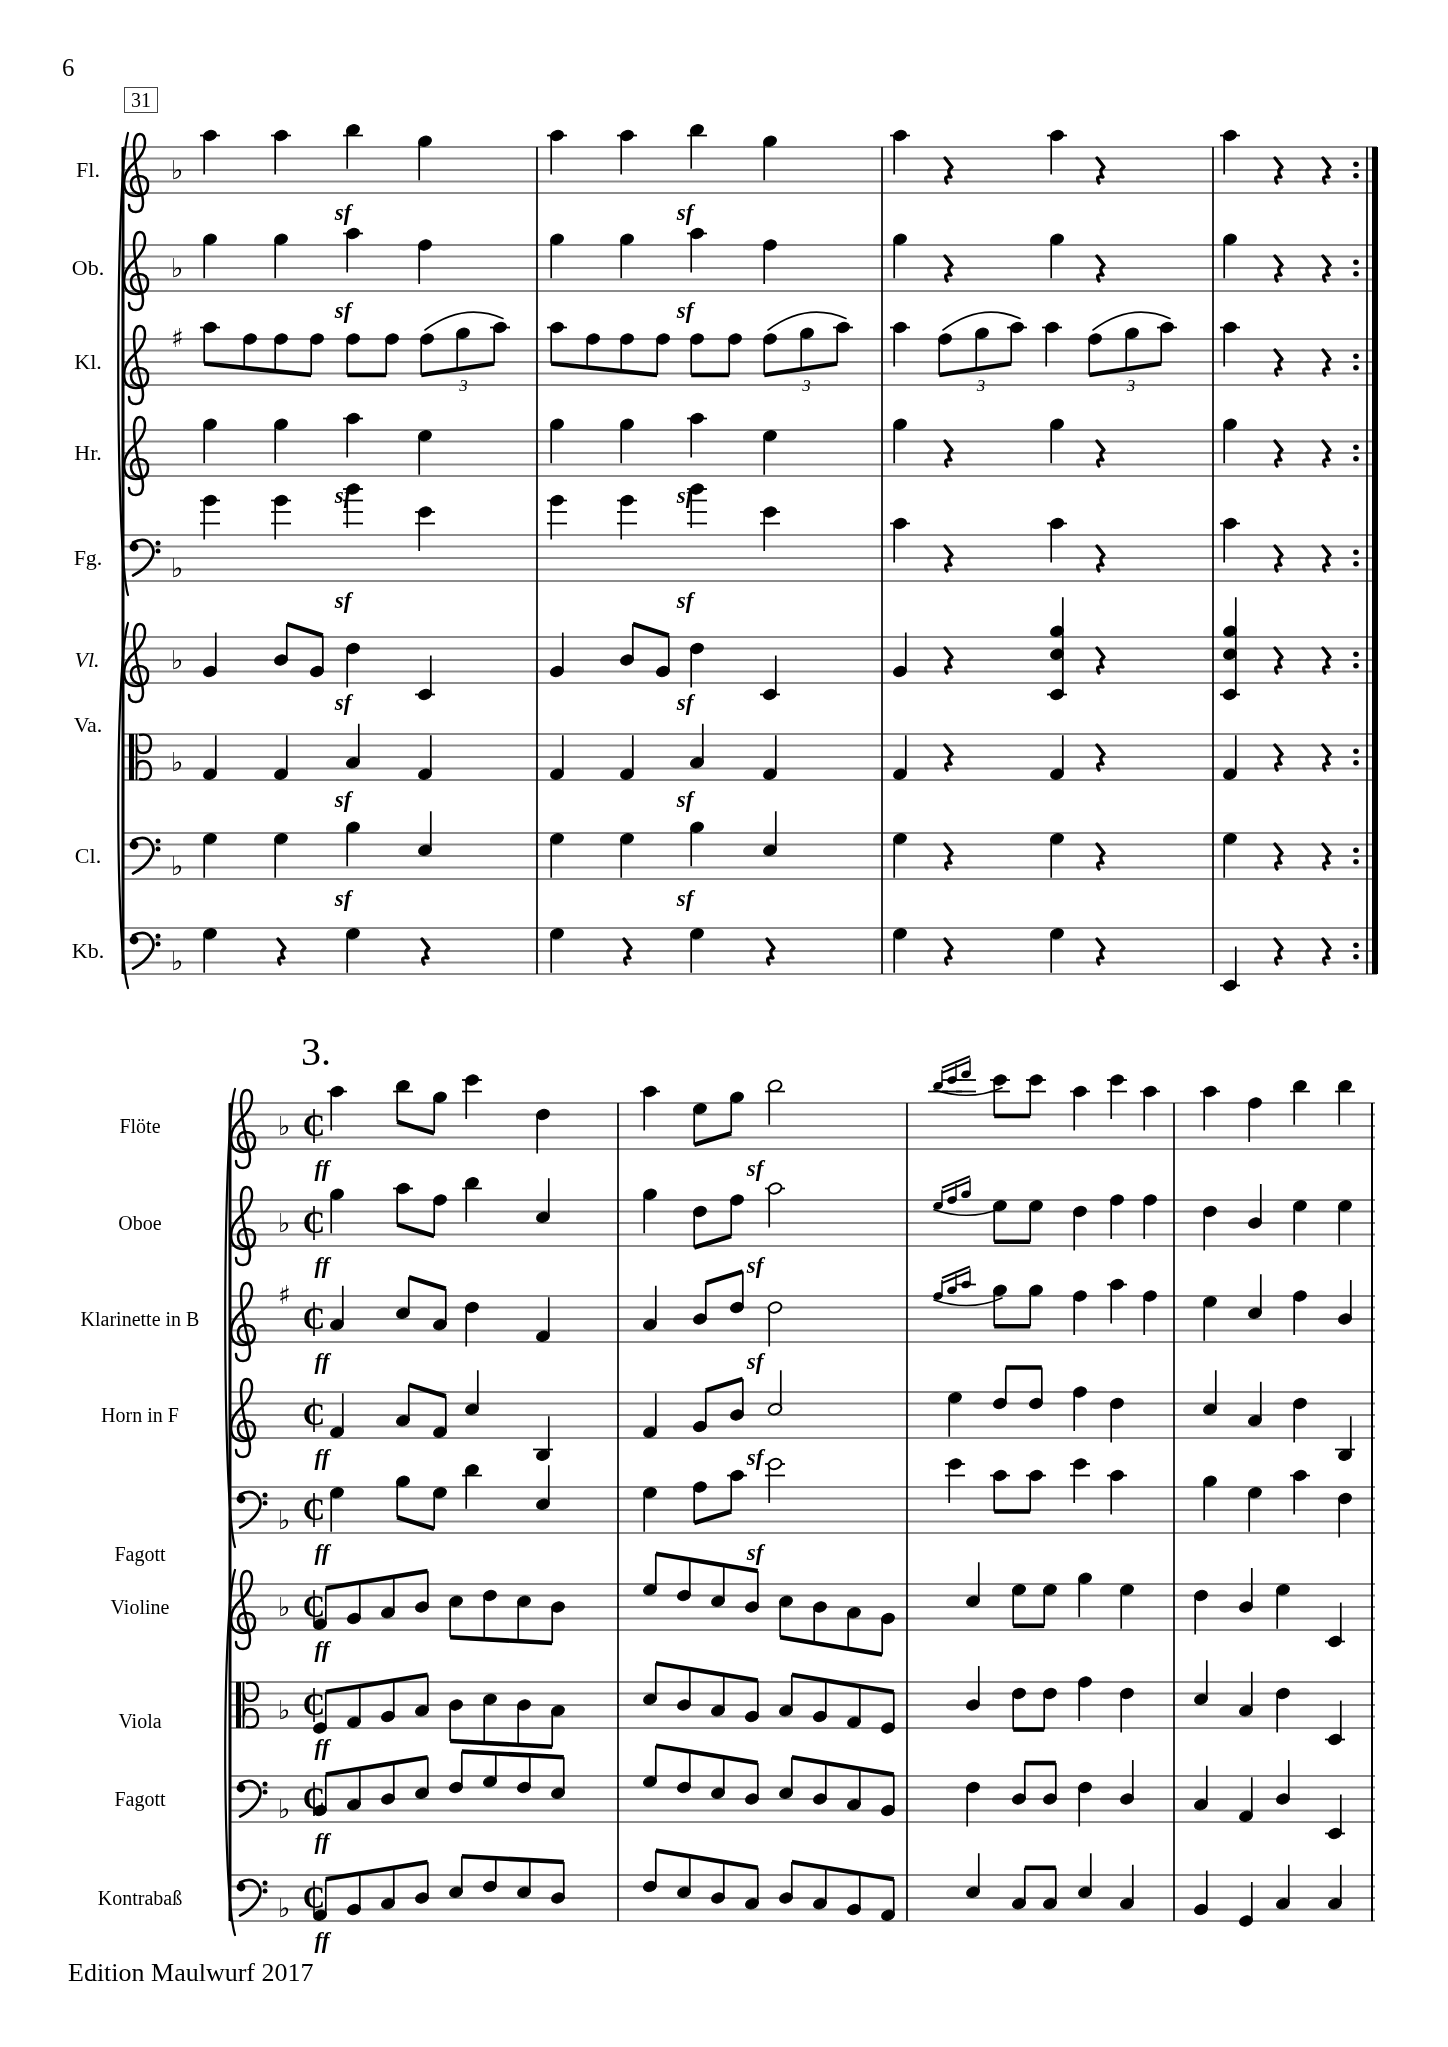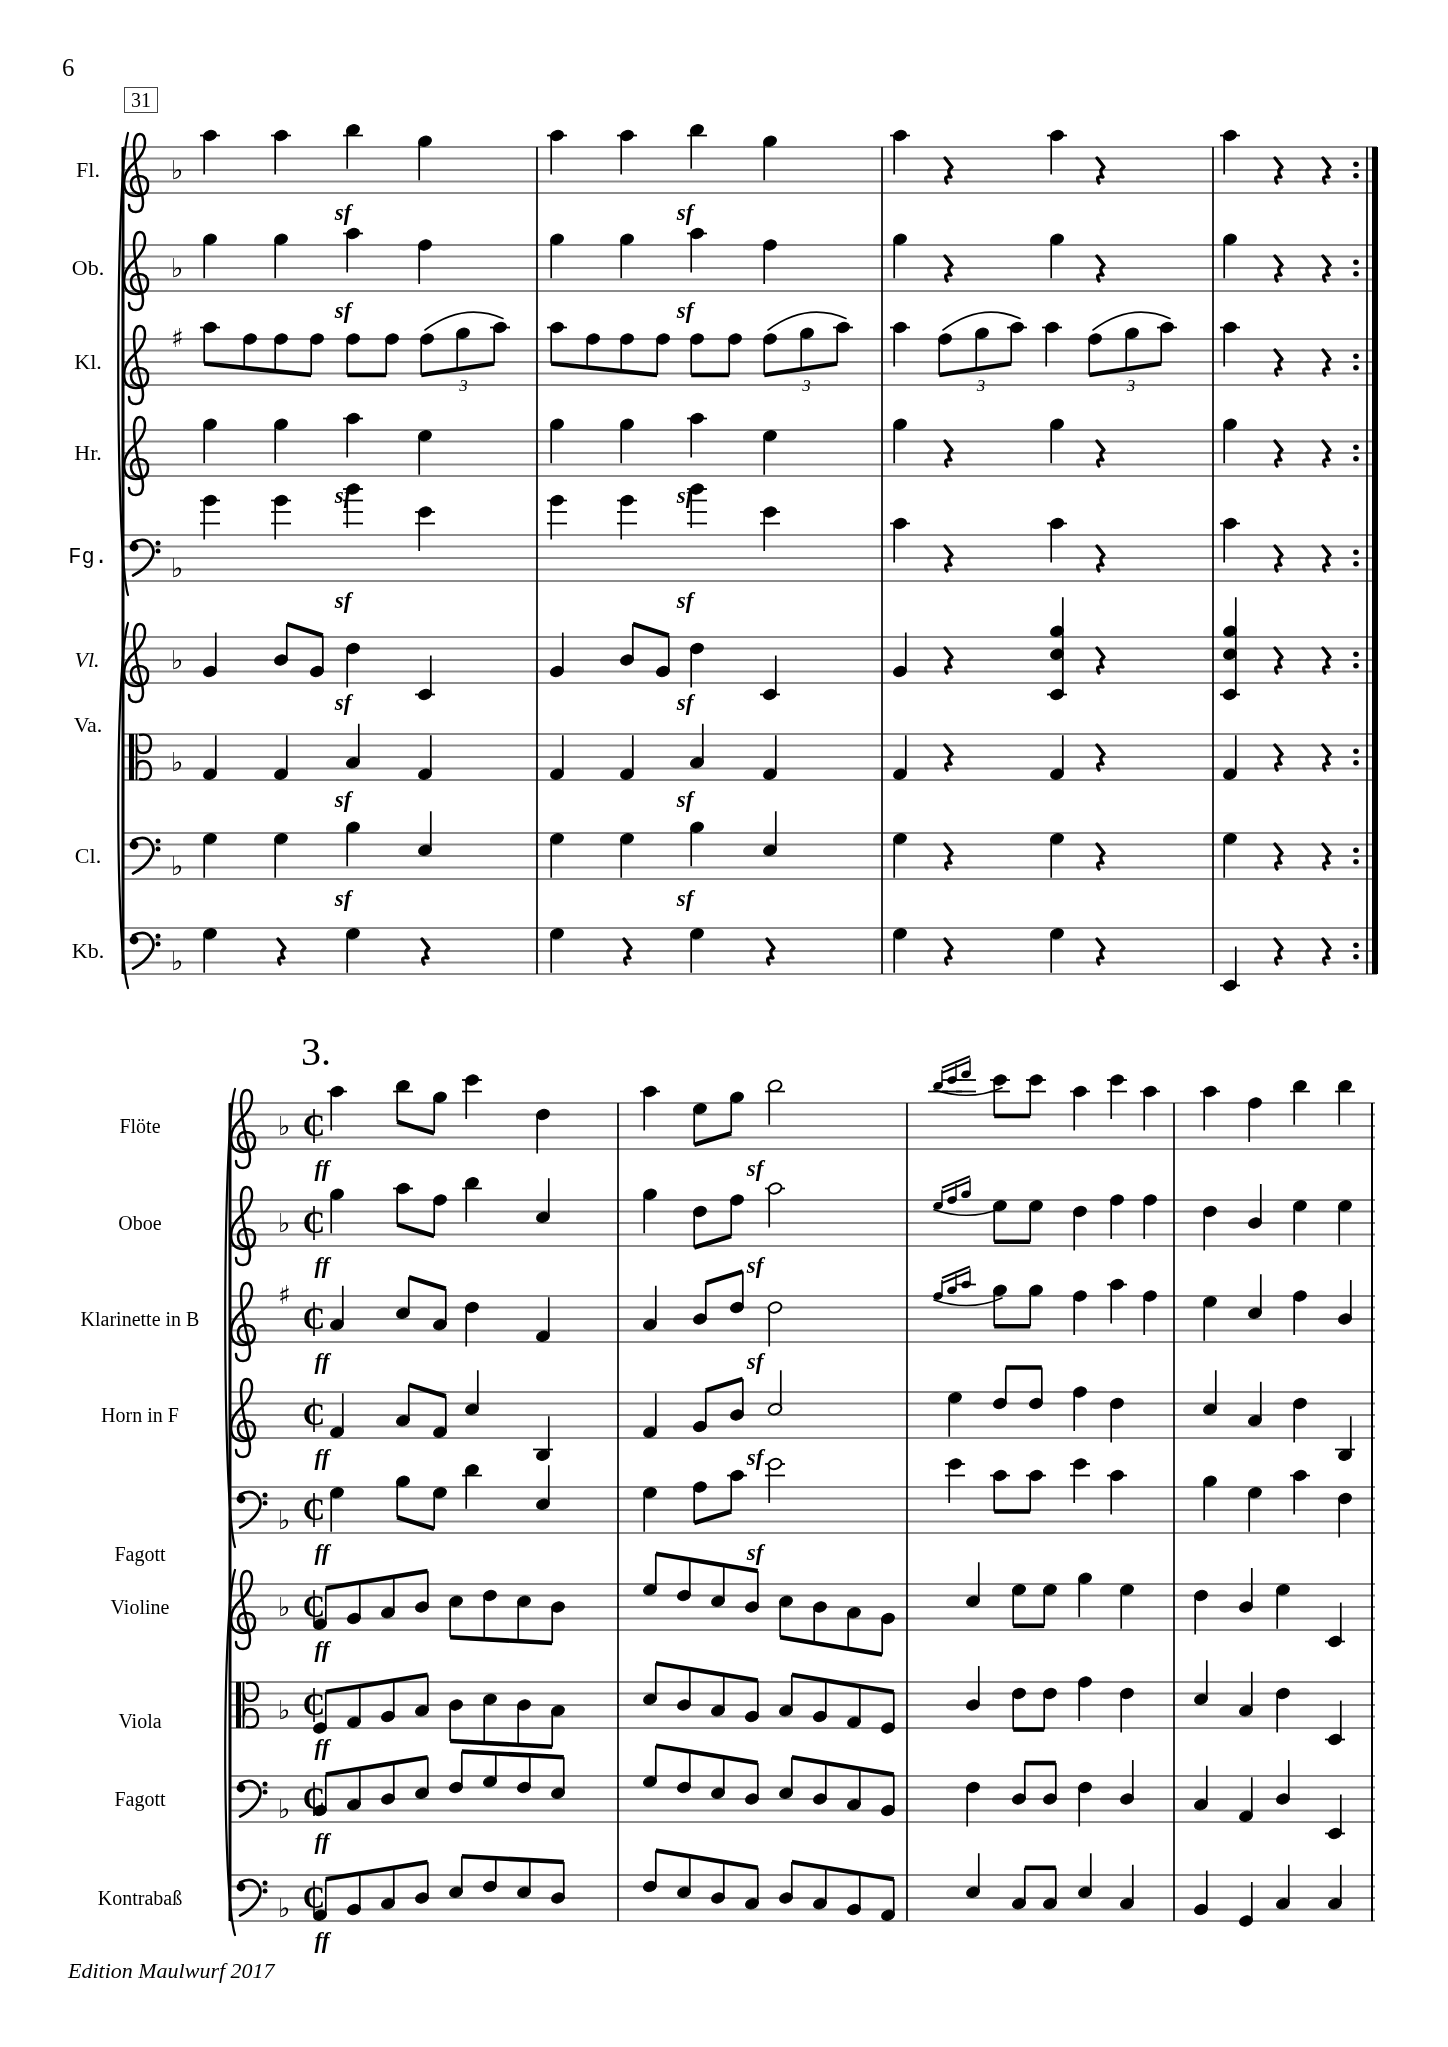--- a/index.html
+++ b/index.html
@@ -2,21 +2,21 @@
 <html><head>
 <meta charset="utf-8">
 <style>
   html,body{margin:0;padding:0;background:#e8e8e8;}
   #page{position:relative;width:1448px;height:2047px;background:#ffffff;overflow:hidden;
         font-family:"Liberation Serif", serif;color:#000;}
   #engraving{position:absolute;left:0;top:0;}
   .txt{position:absolute;white-space:nowrap;}
   .page-num{font-size:25px;}
   .heading{font-size:40px;width:100px;text-align:center;}
-  .footer{font-size:22px;font-style:italic;}
+  .footer{font-size:26px;}
   .rehearsal{border:1px solid #444;padding:0 6px;font-size:20px;line-height:24px;}
   .inst-label{width:170px;text-align:center;line-height:26px;}
   .inst-label.s1{font-size:22px;}
   .inst-label.s2{font-size:20px;}
   .dyn{width:60px;text-align:center;font-weight:bold;font-style:italic;font-size:23px;
        font-family:"Liberation Serif", serif;}
 </style>
 </head>
 <body>
 
@@ -1076,21 +1076,21 @@
       <div class="txt inst-label s1" style="left: 3px; top: 157px;">Fl.</div>
       <div class="txt dyn" style="left: 313px; top: 200px;">sf</div>
       <div class="txt dyn" style="left: 655px; top: 200px;">sf</div>
       <div class="txt inst-label s1" style="left: 3px; top: 255px;">Ob.</div>
       <div class="txt dyn" style="left: 313px; top: 298px;">sf</div>
       <div class="txt dyn" style="left: 655px; top: 298px;">sf</div>
       <div class="txt inst-label s1" style="left: 3px; top: 349px;">Kl.</div>
       <div class="txt inst-label s1" style="left: 3px; top: 440px;">Hr.</div>
       <div class="txt dyn" style="left: 313px; top: 483px;">sf</div>
       <div class="txt dyn" style="left: 655px; top: 483px;">sf</div>
-      <div class="txt inst-label s1" style="left: 3px; top: 545px; font-family: Liberation Mono, monospace;">Fg.</div>
+      <div class="txt inst-label s1" style="left: 3px; top: 545px;">Fg.</div>
       <div class="txt dyn" style="left: 313px; top: 588px;">sf</div>
       <div class="txt dyn" style="left: 655px; top: 588px;">sf</div>
       <div class="txt inst-label s1" style="left: 2px; top: 647px; font-style: italic;">Vl.</div>
       <div class="txt dyn" style="left: 313px; top: 690px;">sf</div>
       <div class="txt dyn" style="left: 655px; top: 690px;">sf</div>
       <div class="txt inst-label s1" style="left: 3px; top: 712px;">Va.</div>
       <div class="txt dyn" style="left: 313px; top: 787px;">sf</div>
       <div class="txt dyn" style="left: 655px; top: 787px;">sf</div>
       <div class="txt inst-label s1" style="left: 3px; top: 843px;">Cl.</div>
       <div class="txt dyn" style="left: 313px; top: 886px;">sf</div>

